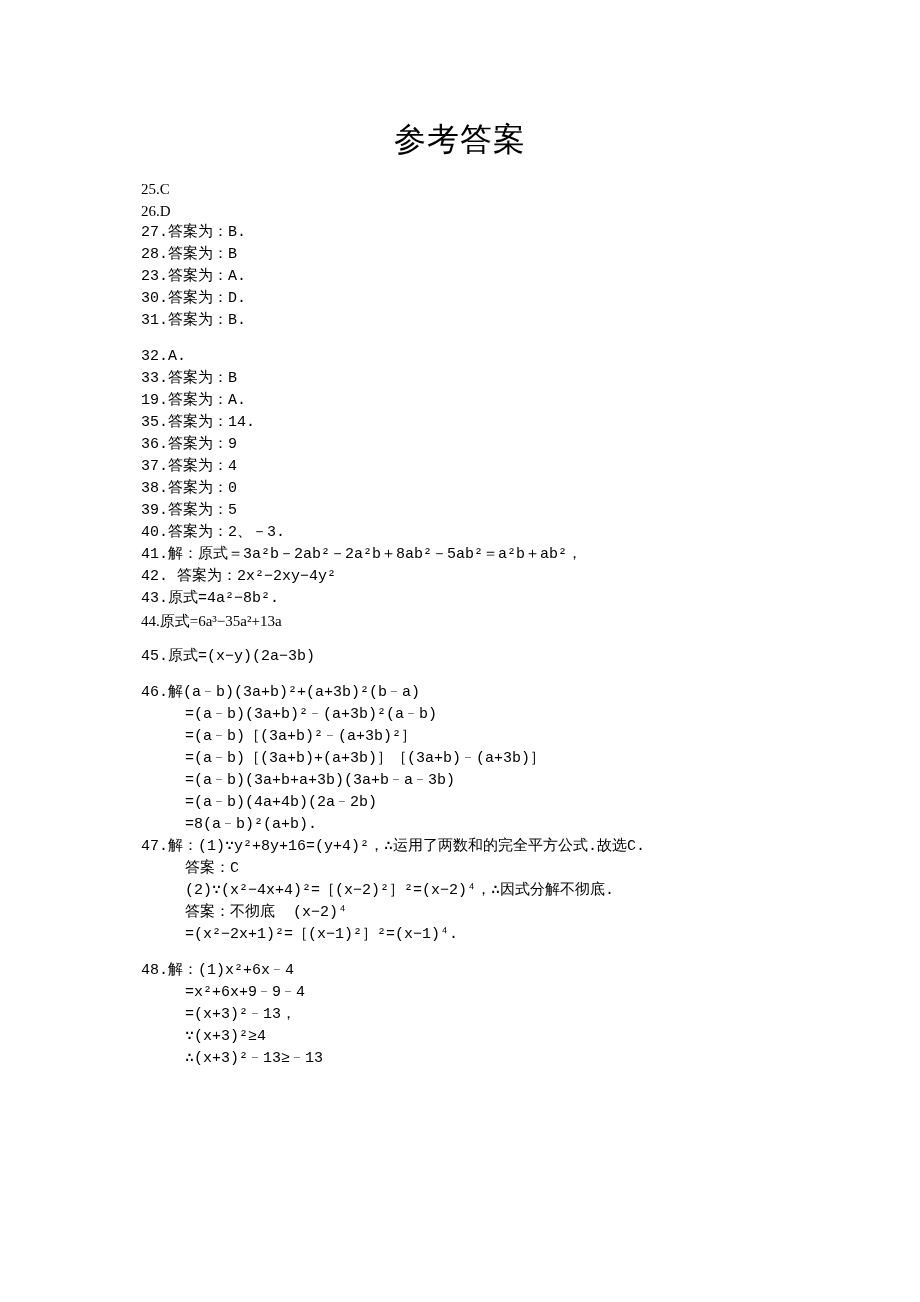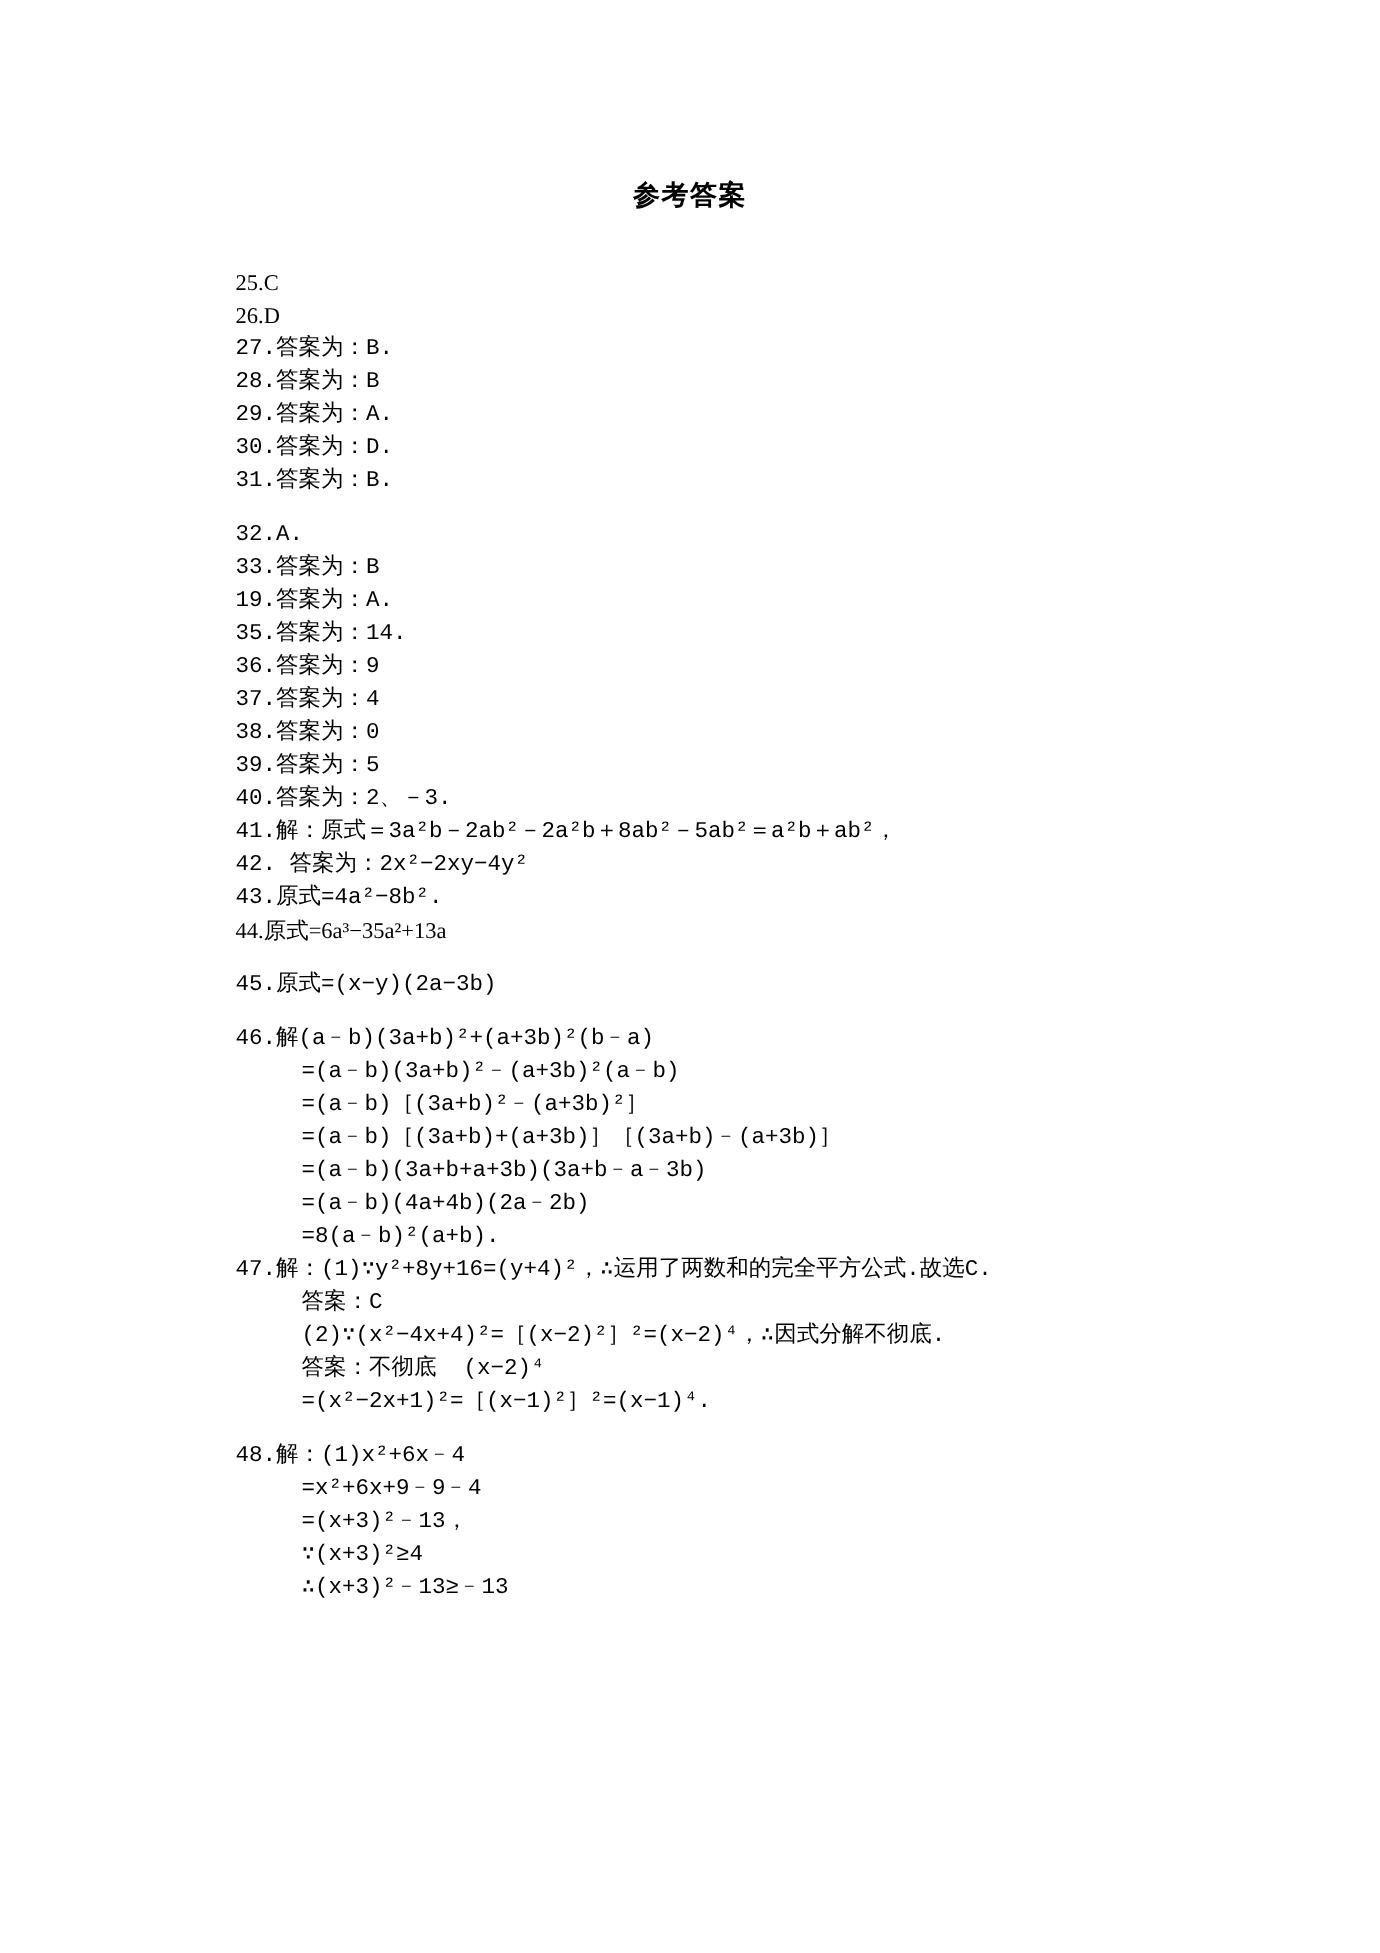--- a/index.html
+++ b/index.html
@@ -8,32 +8,31 @@
       background: #ffffff;
       font-family: "SimSun", "宋体", serif;
       width: 920px;
     }
     .page {
       padding: 118px 141px 60px 141px;
       box-sizing: border-box;
     }
     .title {
       text-align: center;
-      font-size: 18px;
-      font-weight: bold;
+      font-size: 32px;
+      font-weight: normal;
       font-family: "SimSun", "宋体", serif;
-      margin-bottom: 36px;
+      margin-bottom: 16px;
       letter-spacing: 1px;
     }
     .line {
       font-size: 15px;
       line-height: 22px;
       white-space: pre-wrap;
       font-family: "SimSun", "宋体", "Courier New", monospace;
-      margin-left: 16px;
     }
     .times {
       font-family: "Times New Roman", serif;
     }
     .indent {
       padding-left: 44px;
     }
     .gap {
       height: 14px;
     }
@@ -41,21 +40,21 @@
 </head>
 <body>
 
 <div class="page">
   <div class="title">参考答案</div>
 
   <div class="line times">25.C</div>
   <div class="line times">26.D</div>
   <div class="line">27.答案为：B.</div>
   <div class="line">28.答案为：B</div>
-  <div class="line">29.答案为：A.</div>
+  <div class="line">23.答案为：A.</div>
   <div class="line">30.答案为：D.</div>
   <div class="line">31.答案为：B.</div>
   <div class="gap"></div>
   <div class="line">32.A.</div>
   <div class="line">33.答案为：B</div>
   <div class="line">19.答案为：A.</div>
   <div class="line">35.答案为：14.</div>
   <div class="line">36.答案为：9</div>
   <div class="line">37.答案为：4</div>
   <div class="line">38.答案为：0</div>

